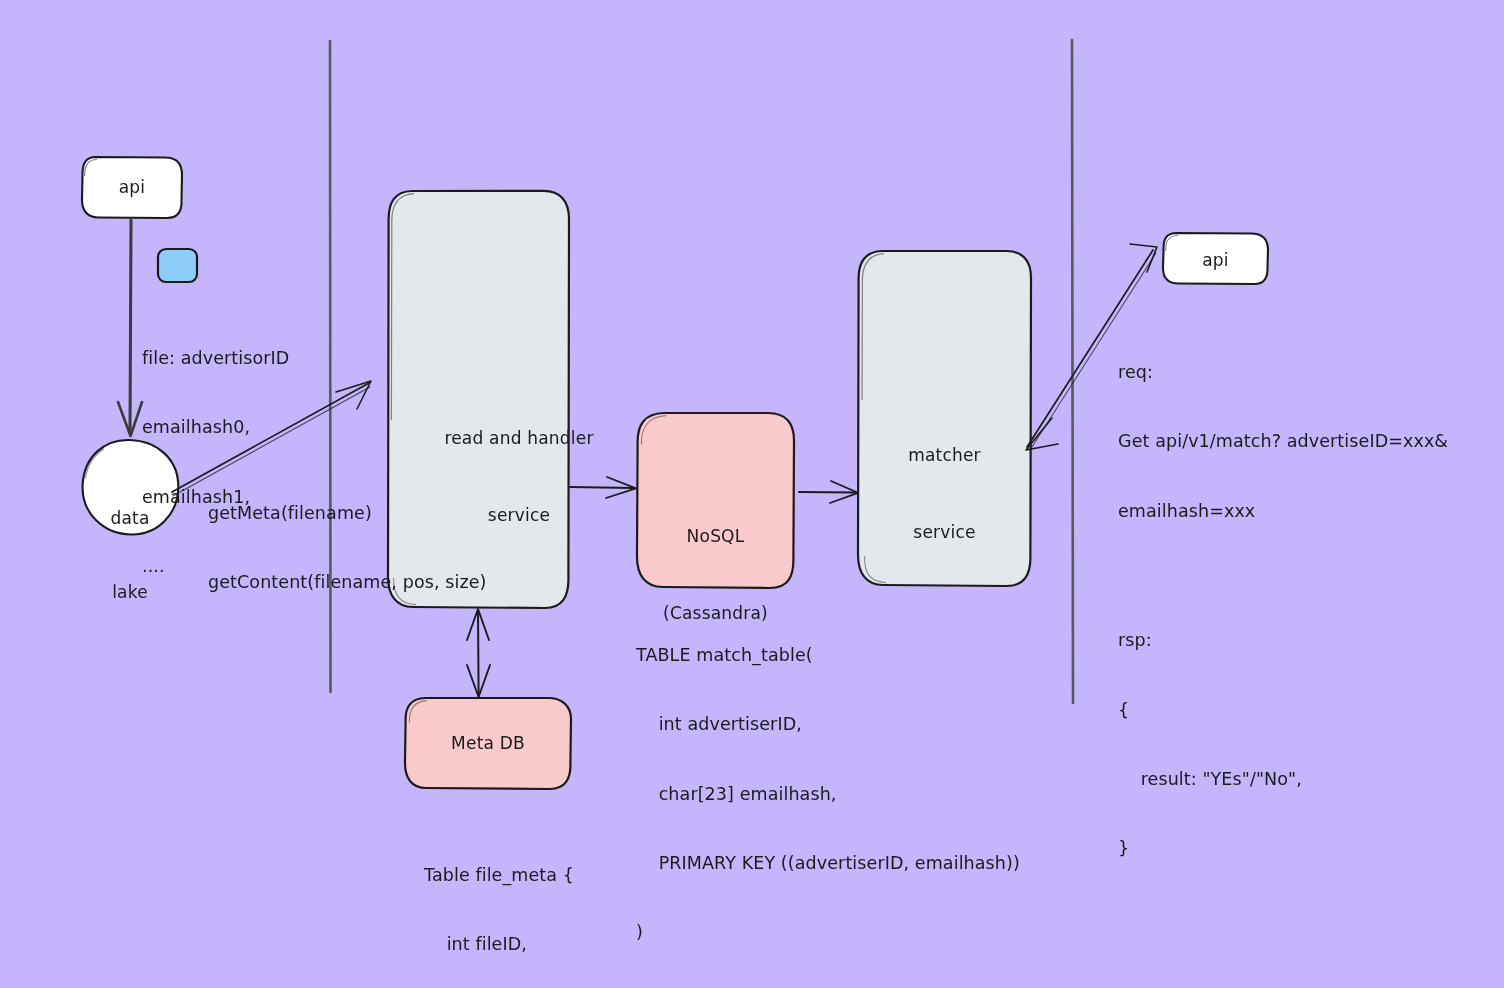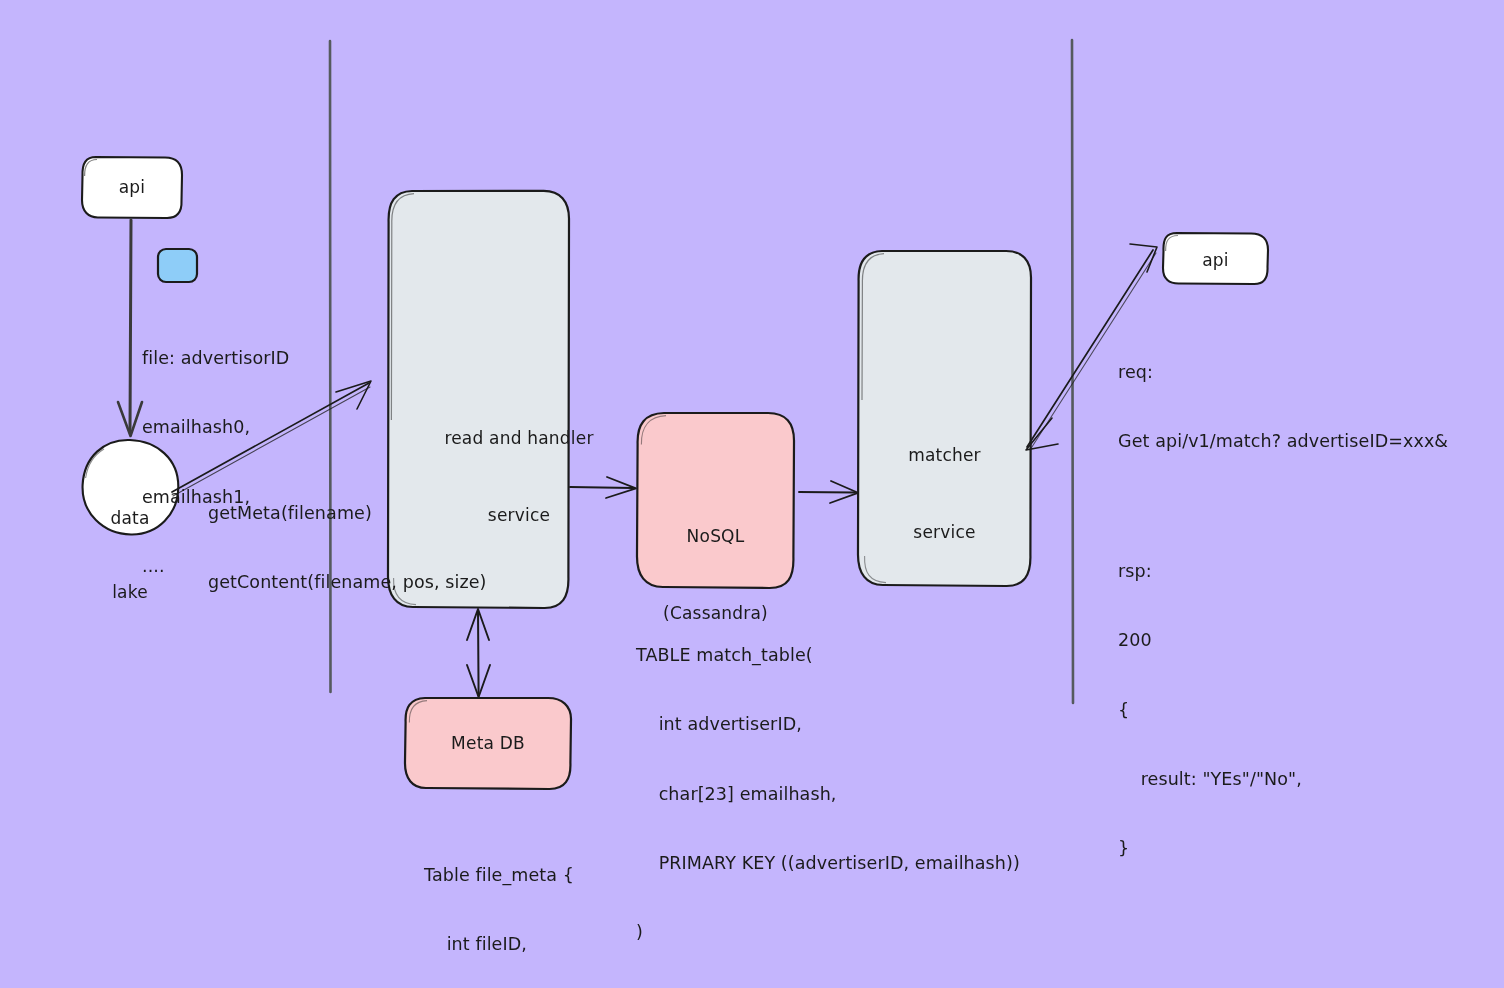--- a/index.html
+++ b/index.html
@@ -208,21 +208,21 @@
     <div>    int fileID,</div>
     
     
     
     
   </div>
 
   <div class="free-text mono-ish" style="left:1118px; top:315px; width:386px;">
     <div>req:</div>
     <div>Get api/v1/match? advertiseID=xxx&amp;</div>
+    <div>emailhash=xxx</div>
     <div style="height:14px;">&nbsp;</div>
     <div>rsp:</div>
-    <div>200</div>
     <div>{</div>
     <div>    result: "YEs"/"No",</div>
     <div>}</div>
   </div>
 
 </div>
 
 </body></html>

